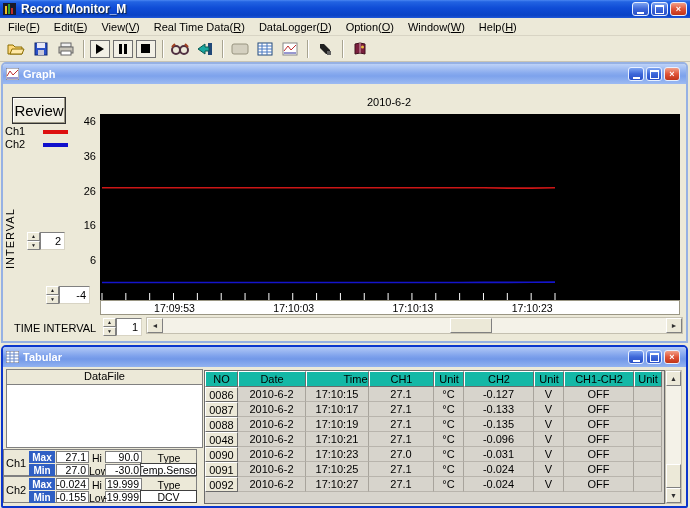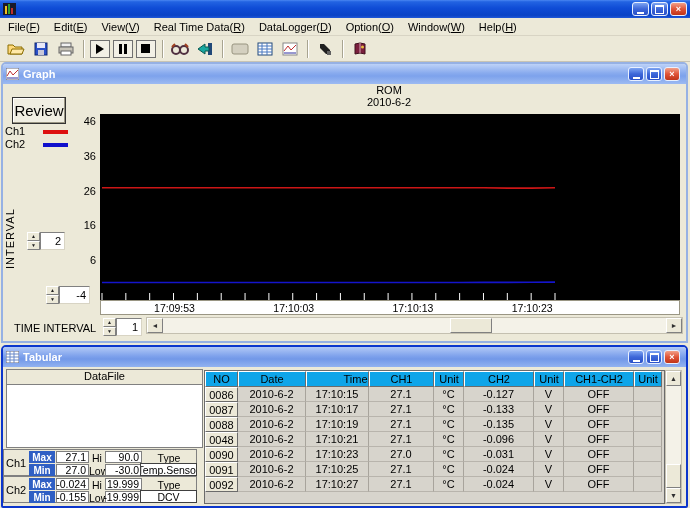--- a/index.html
+++ b/index.html
@@ -80,21 +80,21 @@
   .df-panel{position:absolute;left:3px;top:22px;width:197px;height:79px;background:#fff;
     border:1px solid #808080;box-sizing:border-box;}
   .df-header{height:14px;background:#ece9d8;border-bottom:1px solid #808080;
     text-align:center;font-size:11px;}
   .df-item{height:15px;line-height:15px;padding-left:3px;font-size:11px;white-space:nowrap;overflow:hidden;}
   .df-item.sel{background:#316ac5;color:#fff;}
 
   .grid{position:absolute;left:201px;top:23px;width:461px;height:134px;background:#d7d4cc;
     border:1px solid #6b6b6b;box-sizing:border-box;overflow:hidden;}
   .grow{display:flex;}
-  .th{background:#0ea5e9;border:1px solid;border-color:#fff #6b6b6b #6b6b6b #fff;box-sizing:border-box;
+  .th{background:#14b8a6;border:1px solid;border-color:#fff #6b6b6b #6b6b6b #fff;box-sizing:border-box;
     height:16px;display:flex;align-items:center;justify-content:center;font-size:11px;}
   .rh{background:#ece9d8;border:1px solid;border-color:#fff #6b6b6b #6b6b6b #fff;box-sizing:border-box;
     height:15px;display:flex;align-items:center;justify-content:center;font-size:11px;}
   .td{height:15px;display:flex;align-items:center;justify-content:center;font-size:11px;
     box-sizing:border-box;border-right:1px solid #a8a49c;border-bottom:1px solid #b8b4ac;}
 
   .statgrp{position:absolute;left:0px;width:194px;height:27px;border:1px solid #808080;
     background:#ece9d8;box-sizing:border-box;}
   .statgrp .chlab{position:absolute;left:2px;top:7px;font-size:11px;}
   .chip{position:absolute;width:26px;height:12px;background:#2f5fc4;color:#fff;font-weight:bold;
@@ -110,20 +110,21 @@
 
 <div id="screen">
 
   <div class="main-titlebar">
     <svg width="14" height="14">
       <rect x="0" y="1" width="13" height="12" fill="#1a1a2a"></rect>
       <rect x="2" y="4" width="2" height="8" fill="#f0c020"></rect>
       <rect x="5" y="2" width="2" height="10" fill="#30a030"></rect>
       <rect x="8" y="6" width="2" height="6" fill="#c03030"></rect>
     </svg>
+    <span class="main-title">Record Monitor_M</span>
     <span class="tb-spacer"></span>
     <span class="winbtns">
       <span class="win-btn btn-blue">
           <span class="glyph-min"></span>
         </span>
       <span class="win-btn btn-blue">
           <span class="glyph-max"></span>
         </span>
       <span class="win-btn btn-red">×</span>
     </span>
@@ -243,21 +244,20 @@
             <span class="glyph-min"></span>
           </span>
         <span class="win-btn btn-blue cw-btn">
             <span class="glyph-max"></span>
           </span>
         <span class="win-btn btn-red cw-btn">×</span>
       </span>
     </div>
 
     <div class="review-btn">Review</div>
-    <div class="chart-title">ROM</div>
     <div class="chart-date">2010-6-2</div>
 
     <div class="legend-label" style="top:61px;">Ch1</div>
     <div class="legend-swatch" style="top:66px;background:#dd1010;"></div>
     <div class="legend-label" style="top:74px;">Ch2</div>
     <div class="legend-swatch" style="top:79px;background:#1010cc;"></div>
 
     <div class="vlabel">INTERVAL</div>
 
     <div class="spin" style="left:24px;top:168px;">

